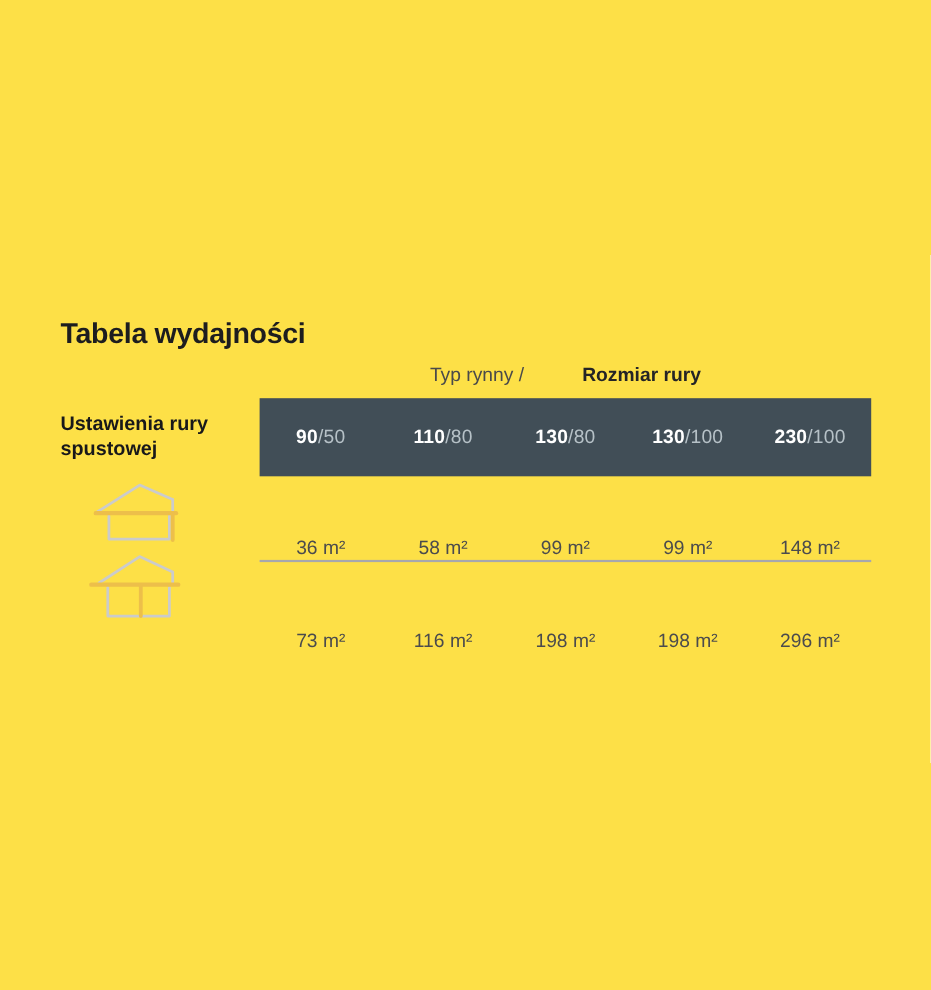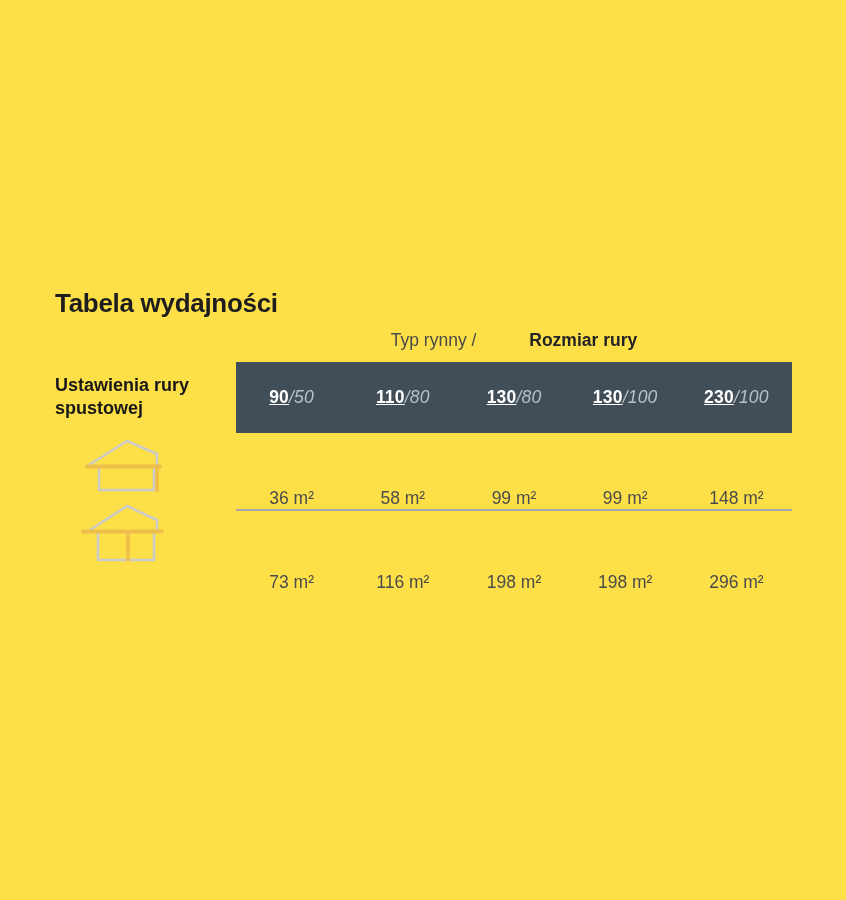--- a/index.html
+++ b/index.html
@@ -24,22 +24,22 @@
 
   .icon{position:absolute;}
   .icon1{left:85px;top:438px;}
   .icon2{left:81px;top:504px;}
 
   .table{position:absolute;left:236px;top:362px;width:556px;}
   .thead{
     height:71px;background:#414e57;display:flex;align-items:center;
   }
   .th{flex:1;text-align:center;font-size:17.5px;letter-spacing:0.2px;}
-  .th .size{font-weight:700;color:#ffffff;text-decoration:underline;}
-  .th .pipe{font-weight:400;color:#b6c1c7;font-style:italic;}
+  .th .size{font-weight:700;color:#ffffff;}
+  .th .pipe{font-weight:400;color:#b6c1c7;}
 
   .trow{display:flex;align-items:flex-end;}
   .trow1{height:76px;}
   .trow2{height:82px;}
   .td{flex:1;text-align:center;font-size:17.5px;color:#4b4b4d;}
 
   .divider{height:2px;background:#a7a7ad;}
 </style>
 </head>
 <body>

